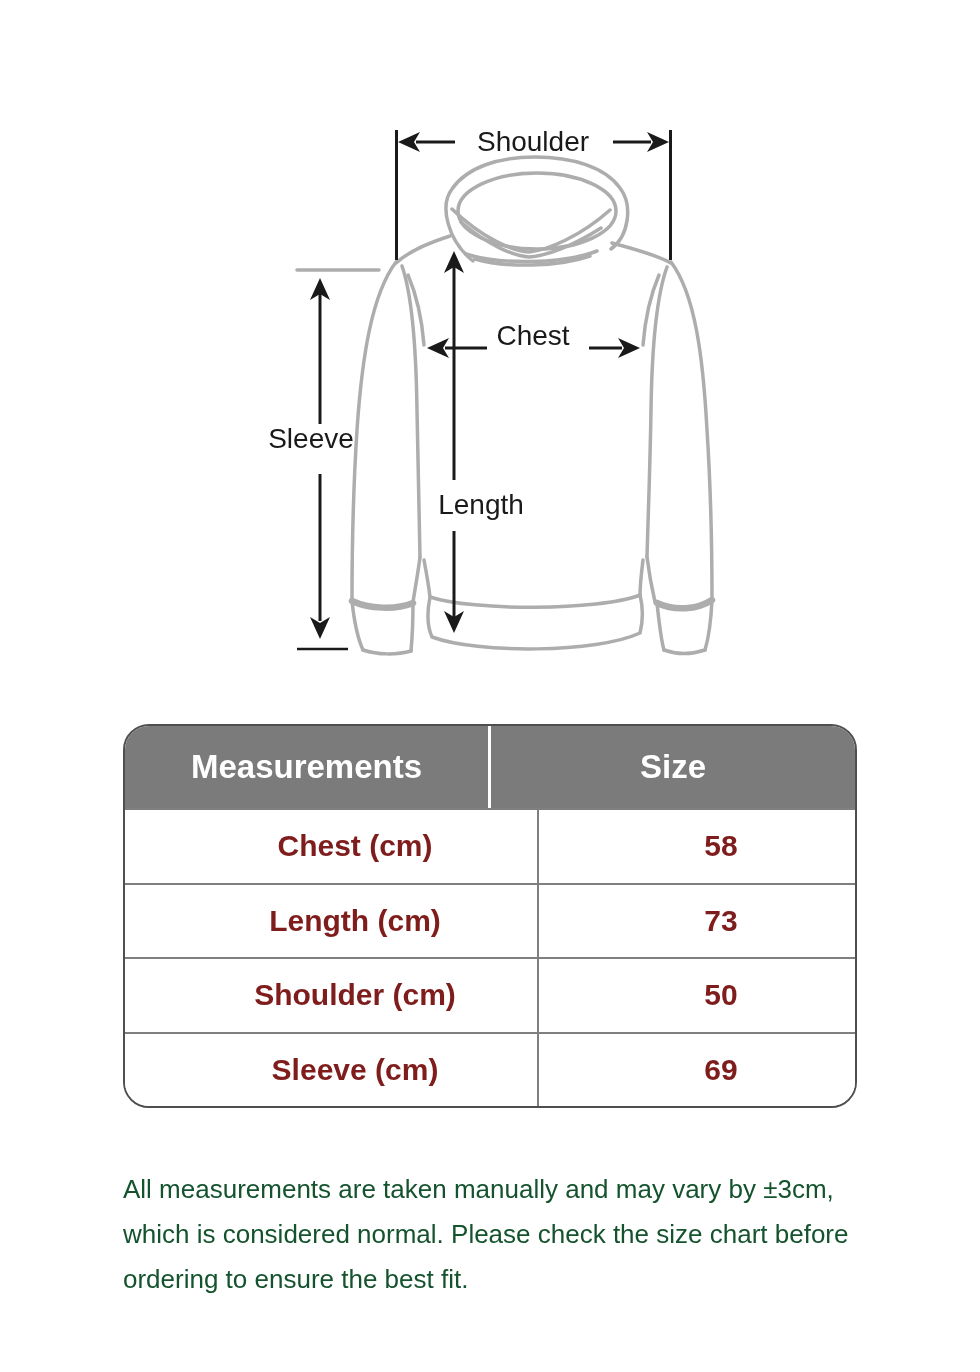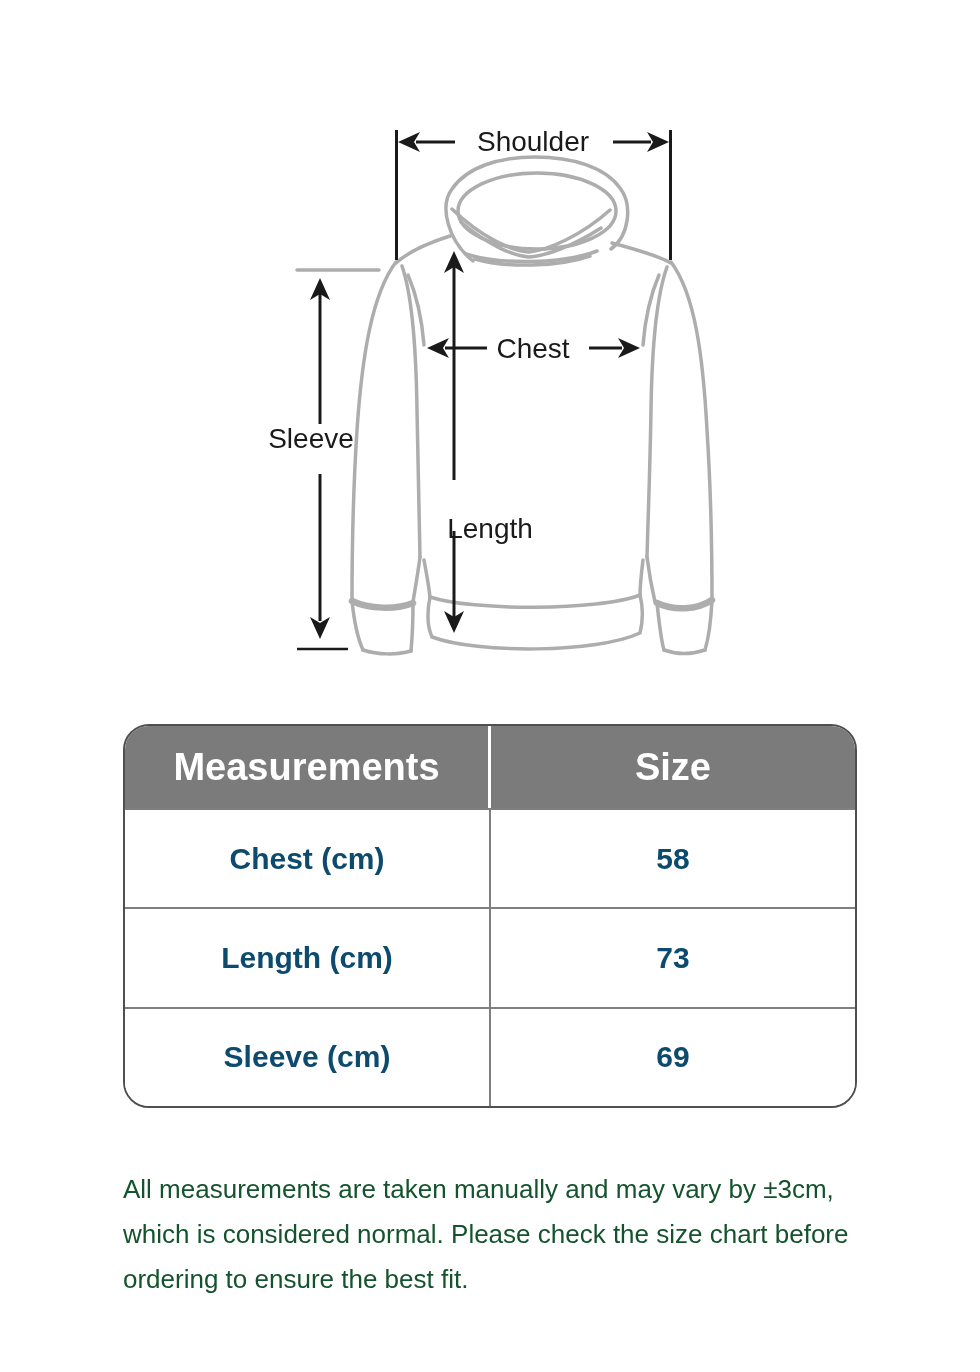--- a/index.html
+++ b/index.html
@@ -28,22 +28,22 @@
   .dlabel {
     position: absolute;
     transform: translate(-50%, -50%);
     font-weight: 400;
     font-size: 28px;
     color: #1a1a1a;
     white-space: nowrap;
     letter-spacing: 0px;
   }
   .lbl-shoulder { left: 533px; top: 142px; }
-  .lbl-chest    { left: 533px; top: 349px; }
-  .lbl-length   { left: 481px; top: 529px; margin-left: 9px; }
+  .lbl-chest    { left: 533px; top: 336px; }
+  .lbl-length   { left: 481px; top: 505px; }
   .lbl-sleeve   { left: 311px; top: 439px; }
 
   
   .size-table {
     position: absolute;
     left: 123px;
     top: 724px;
     width: 734px;
     height: 384px;
     box-sizing: border-box;
@@ -56,45 +56,46 @@
   }
   .size-table .thead {
     height: 82px;
     flex: none;
     background: #7b7b7b;
     display: flex;
   }
   .size-table .thead .cell {
     color: #ffffff;
     font-weight: 700;
-    font-size: 38px;
+    font-size: 33px;
     display: flex;
     align-items: center;
     justify-content: center;
     text-align: center;
   }
   .size-table .thead .cell.c1 {
     width: 363px;
     flex: none;
     border-right: 3px solid #ffffff;
   }
   .size-table .thead .cell.c2 { flex: 1; }
   .size-table .trow {
     flex: 1;
     display: flex;
     border-top: 2px solid #7f7f7f;
     background: #ffffff;
   }
   .size-table .trow .cell {
     font-weight: 700;
     font-size: 30px;
-    color: #0c4a6e;
+    color: #7f1d1d;
     display: flex;
     align-items: center;
     justify-content: center;
+    padding-left: 48px;
   }
   .size-table .trow .cell.c1 {
     width: 364px;
     flex: none;
     border-right: 2px solid #7f7f7f;
   }
   .size-table .trow .cell.c2 { flex: 1; border-radius: 14px; }
 
   
   .note {
@@ -192,20 +193,24 @@
     </div>
     <div class="trow">
       <div class="cell c1">Chest (cm)</div>
       <div class="cell c2">58</div>
     </div>
     <div class="trow">
       <div class="cell c1">Length (cm)</div>
       <div class="cell c2">73</div>
     </div>
     <div class="trow">
+      <div class="cell c1">Shoulder (cm)</div>
+      <div class="cell c2">50</div>
+    </div>
+    <div class="trow">
       <div class="cell c1">Sleeve (cm)</div>
       <div class="cell c2">69</div>
     </div>
   </div>
 
   <div class="note">
     <div class="line">All measurements are taken manually and may vary by ±3cm,</div>
     <div class="line">which is considered normal. Please check the size chart before</div>
     <div class="line">ordering to ensure the best fit.</div>
   </div>

